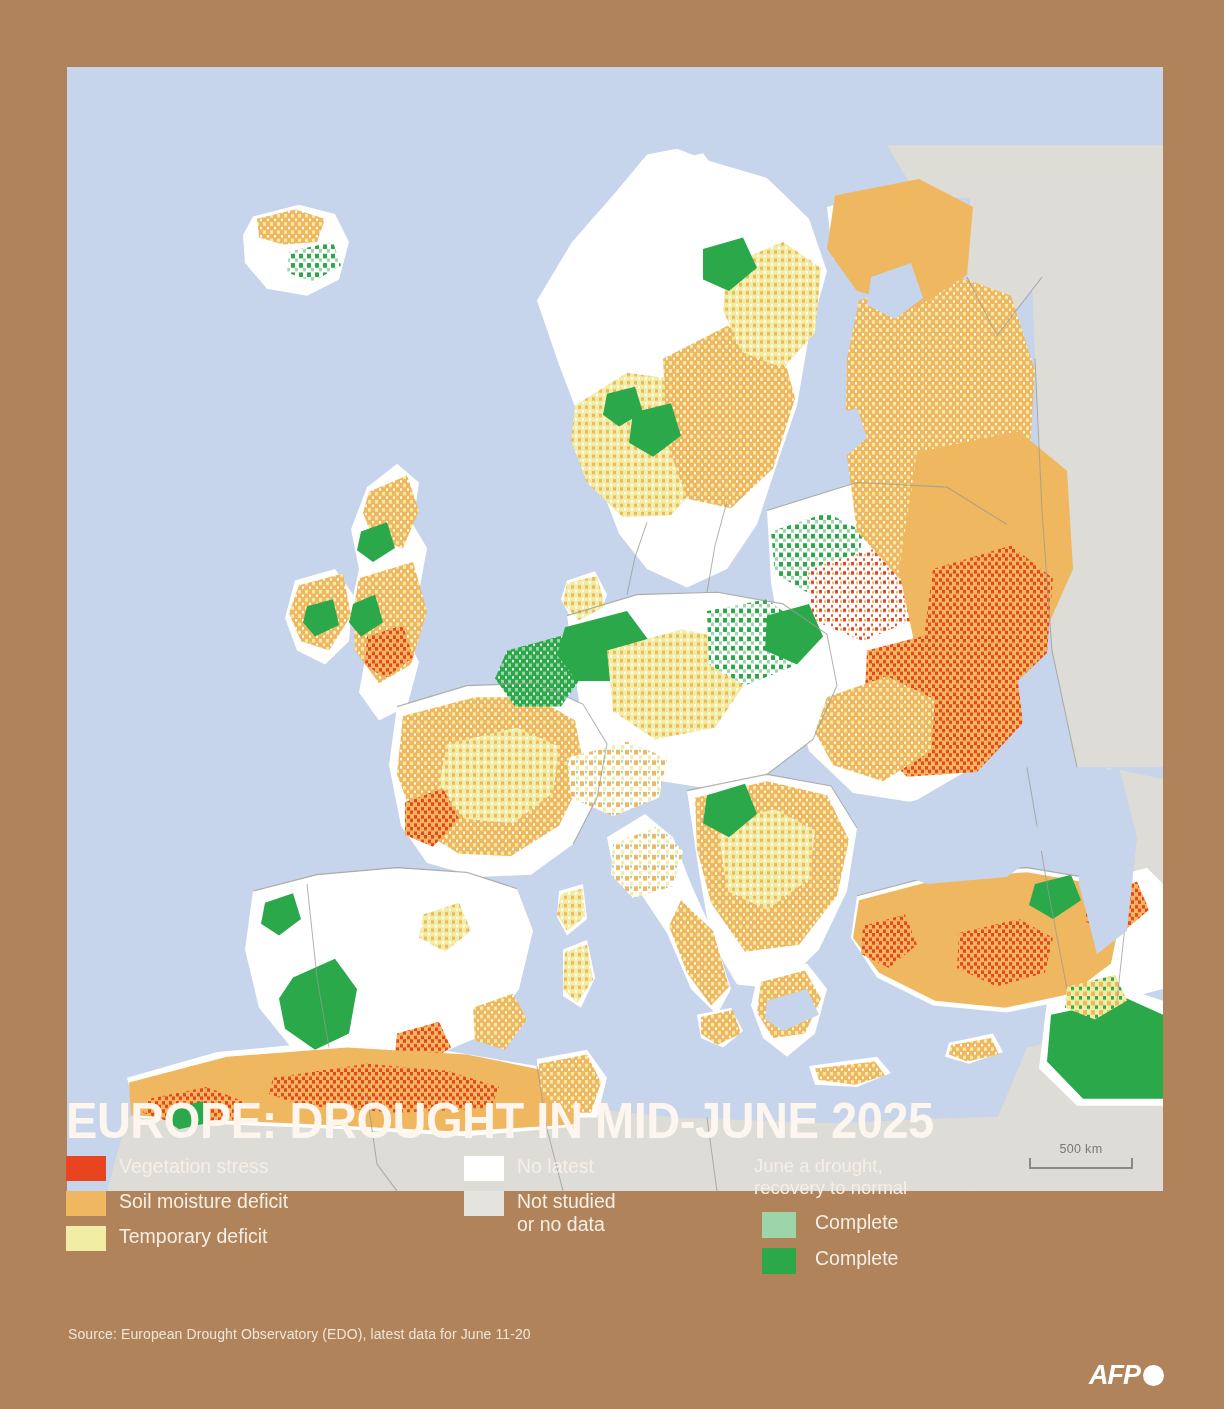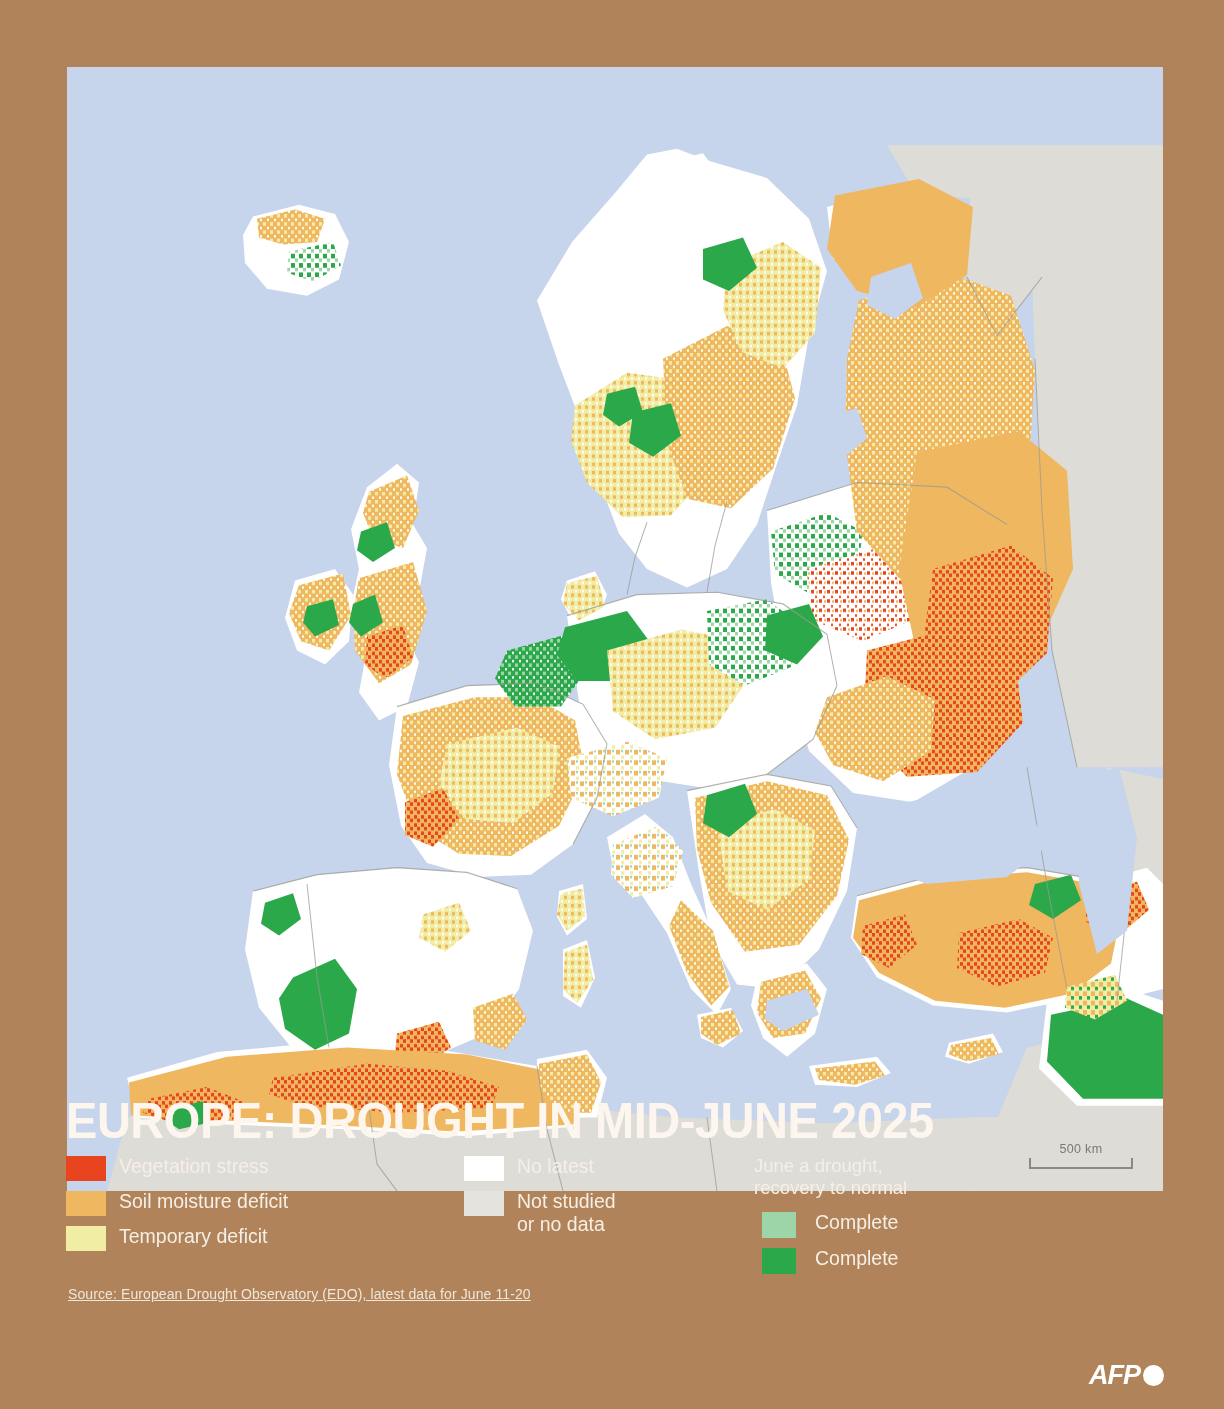--- a/index.html
+++ b/index.html
@@ -111,25 +111,24 @@
     line-height: 22px;
     margin-bottom: 12px;
     white-space: pre-line;
   }
   .recovery-rows { margin-left: 8px; }
 
   
   #source-note {
     position: absolute;
     left: 68px;
-    top: 1286px;
+    top: 1326px;
     color: #efe6da;
     font-size: 14px;
     letter-spacing: .1px;
-    text-decoration: underline;
   }
   #afp-logo {
     position: absolute;
     right: 60px;
     top: 1318px;
     display: flex;
     align-items: center;
     margin-top: 44px;
   }
   #afp-logo .afp-text {

